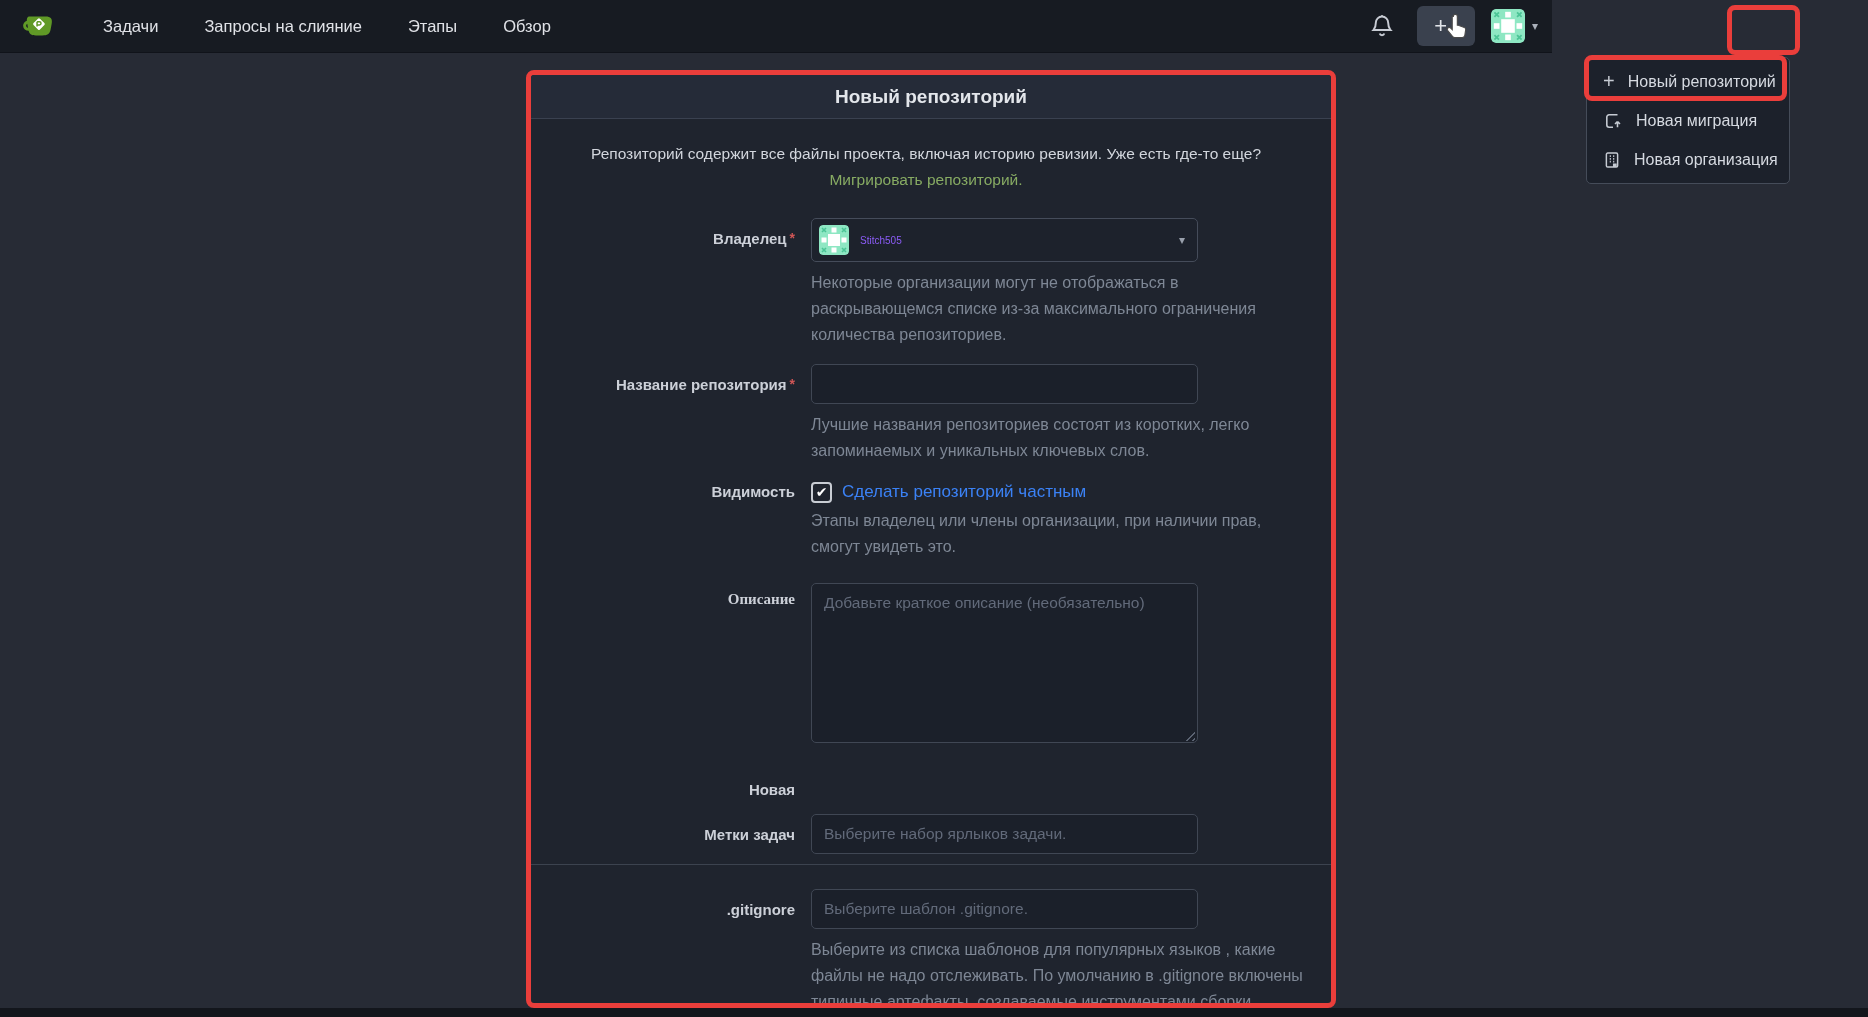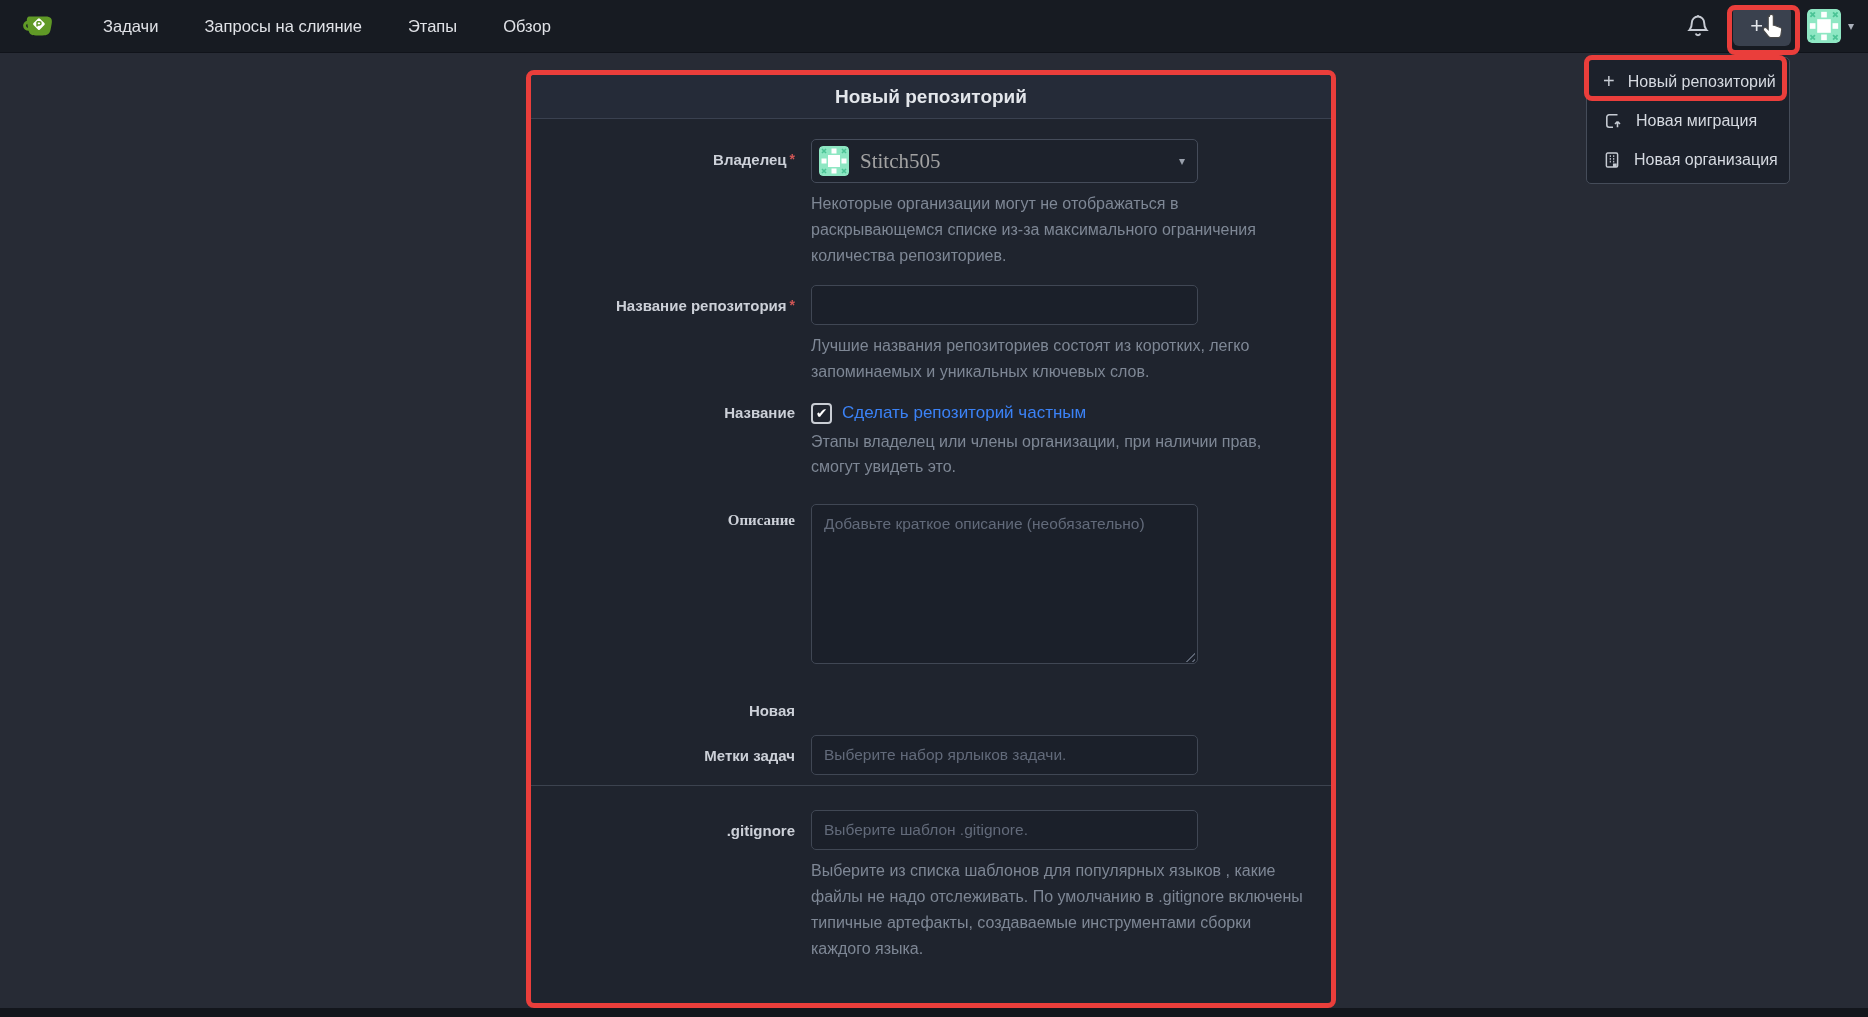--- a/index.html
+++ b/index.html
@@ -7,21 +7,21 @@
   body {
     position: relative;
     background: #272b35;
     font-family: "Liberation Sans", sans-serif;
     overflow: hidden;
     color: #d6dae1;
   }
 
   
   .navbar {
-    position: absolute; top:0; left:0; width:1868px; height:53px;
+    position: absolute; top:0; left:0; width:1552px; height:53px;
     background:#171b22; border-bottom:1px solid #10131a;
     display:flex; align-items:center; padding:0 14px 0 21px;
     z-index: 5;
   }
   .logo { width:34px; height:34px; flex:0 0 auto; }
   .nav-links { display:flex; align-items:center; margin-left:48px; gap:46px; }
   .nav-link { font-size:16.5px; color:#e0e2e7; cursor:pointer; white-space:nowrap; }
   .nav-right { margin-left:auto; display:flex; align-items:center; }
   .bell { width:26px; height:26px; margin-right:22px; }
   .plus-btn {
@@ -69,21 +69,21 @@
   .row { display:grid; grid-template-columns:250px 1fr; column-gap:16px; margin-bottom:16px; align-items:start; }
   .f-label { text-align:right; font-size:15px; font-weight:bold; color:#ccd0d8; padding-top:12px; white-space:nowrap; }
   .f-label.slim { padding-top:3px; }
   .req { color:#d05656; margin-left:3px; font-size:14px; vertical-align:top; }
 
   .select-box {
     width:387px; height:44px; background:#1d222c; border:1px solid #454c5a; border-radius:5px;
     display:flex; align-items:center; gap:11px; padding:0 12px 0 7px; cursor:pointer;
   }
   .select-box .sel-avatar { width:30px; height:30px; border-radius:4px; }
-  .select-box .sel-value { font-size:21px; color:#a3a3a3;font-family:Liberation Serif, serif; }
+  .select-box .sel-value { font-size:10px; color:#8b5cf6; }
   .select-box .sel-caret { margin-left:auto; font-size:12px; color:#99a0ac; }
 
   .text-input {
     width:387px; height:40px; background:#1b202a; border:1px solid #404754; border-radius:5px;
     color:#d8dbe1; font-size:15.5px; padding:0 12px; outline:none;
     font-family:"Liberation Sans",sans-serif;
   }
   .text-input::placeholder, .text-area::placeholder { color:#626a7a; opacity:1; }
 
   .help { font-size:16px; line-height:1.62; color:#7e8795; margin-top:8px; max-width:512px; }
@@ -186,20 +186,24 @@
     <span class="mi-label">Новая организация</span>
   </div>
 </div>
 
 <div class="form-wrap">
   <div class="form-header">
     <span class="form-title">Новый репозиторий</span>
   </div>
   <div class="form-body">
 
+    <p class="intro">
+      <span>Репозиторий содержит все файлы проекта, включая историю ревизии. Уже есть где-то еще?</span>
+      <span class="green-link">Мигрировать репозиторий.</span>
+    </p>
 
     <div class="row">
       <div class="f-label">
         <span>Владелец</span><span class="req">*</span>
       </div>
       <div>
         <div class="select-box">
           <svg class="sel-avatar" viewBox="0 0 30 30">
             <rect x="0" y="0" width="30" height="30" rx="4" fill="#8ee7c3"></rect>
             <rect x="9" y="9" width="12" height="12" fill="#ffffff"></rect>
@@ -223,21 +227,21 @@
       <div class="f-label">
         <span>Название репозитория</span><span class="req">*</span>
       </div>
       <div>
         <input class="text-input" type="text" style="">
         <div class="help">Лучшие названия репозиториев состоят из коротких, легко запоминаемых и уникальных ключевых слов.</div>
       </div>
     </div>
 
     <div class="row" style="margin-bottom:24px;">
-      <div class="f-label slim">Название</div>
+      <div class="f-label slim">Видимость</div>
       <div>
         <div class="checkbox-line">
           <span class="checkbox">
             <span class="check">✔</span>
           </span>
           <span class="checkbox-label">Сделать репозиторий частным</span>
         </div>
         <div class="help" style="margin-top:5px;">Этапы владелец или члены организации, при наличии прав, смогут увидеть это.</div>
       </div>
     </div>

